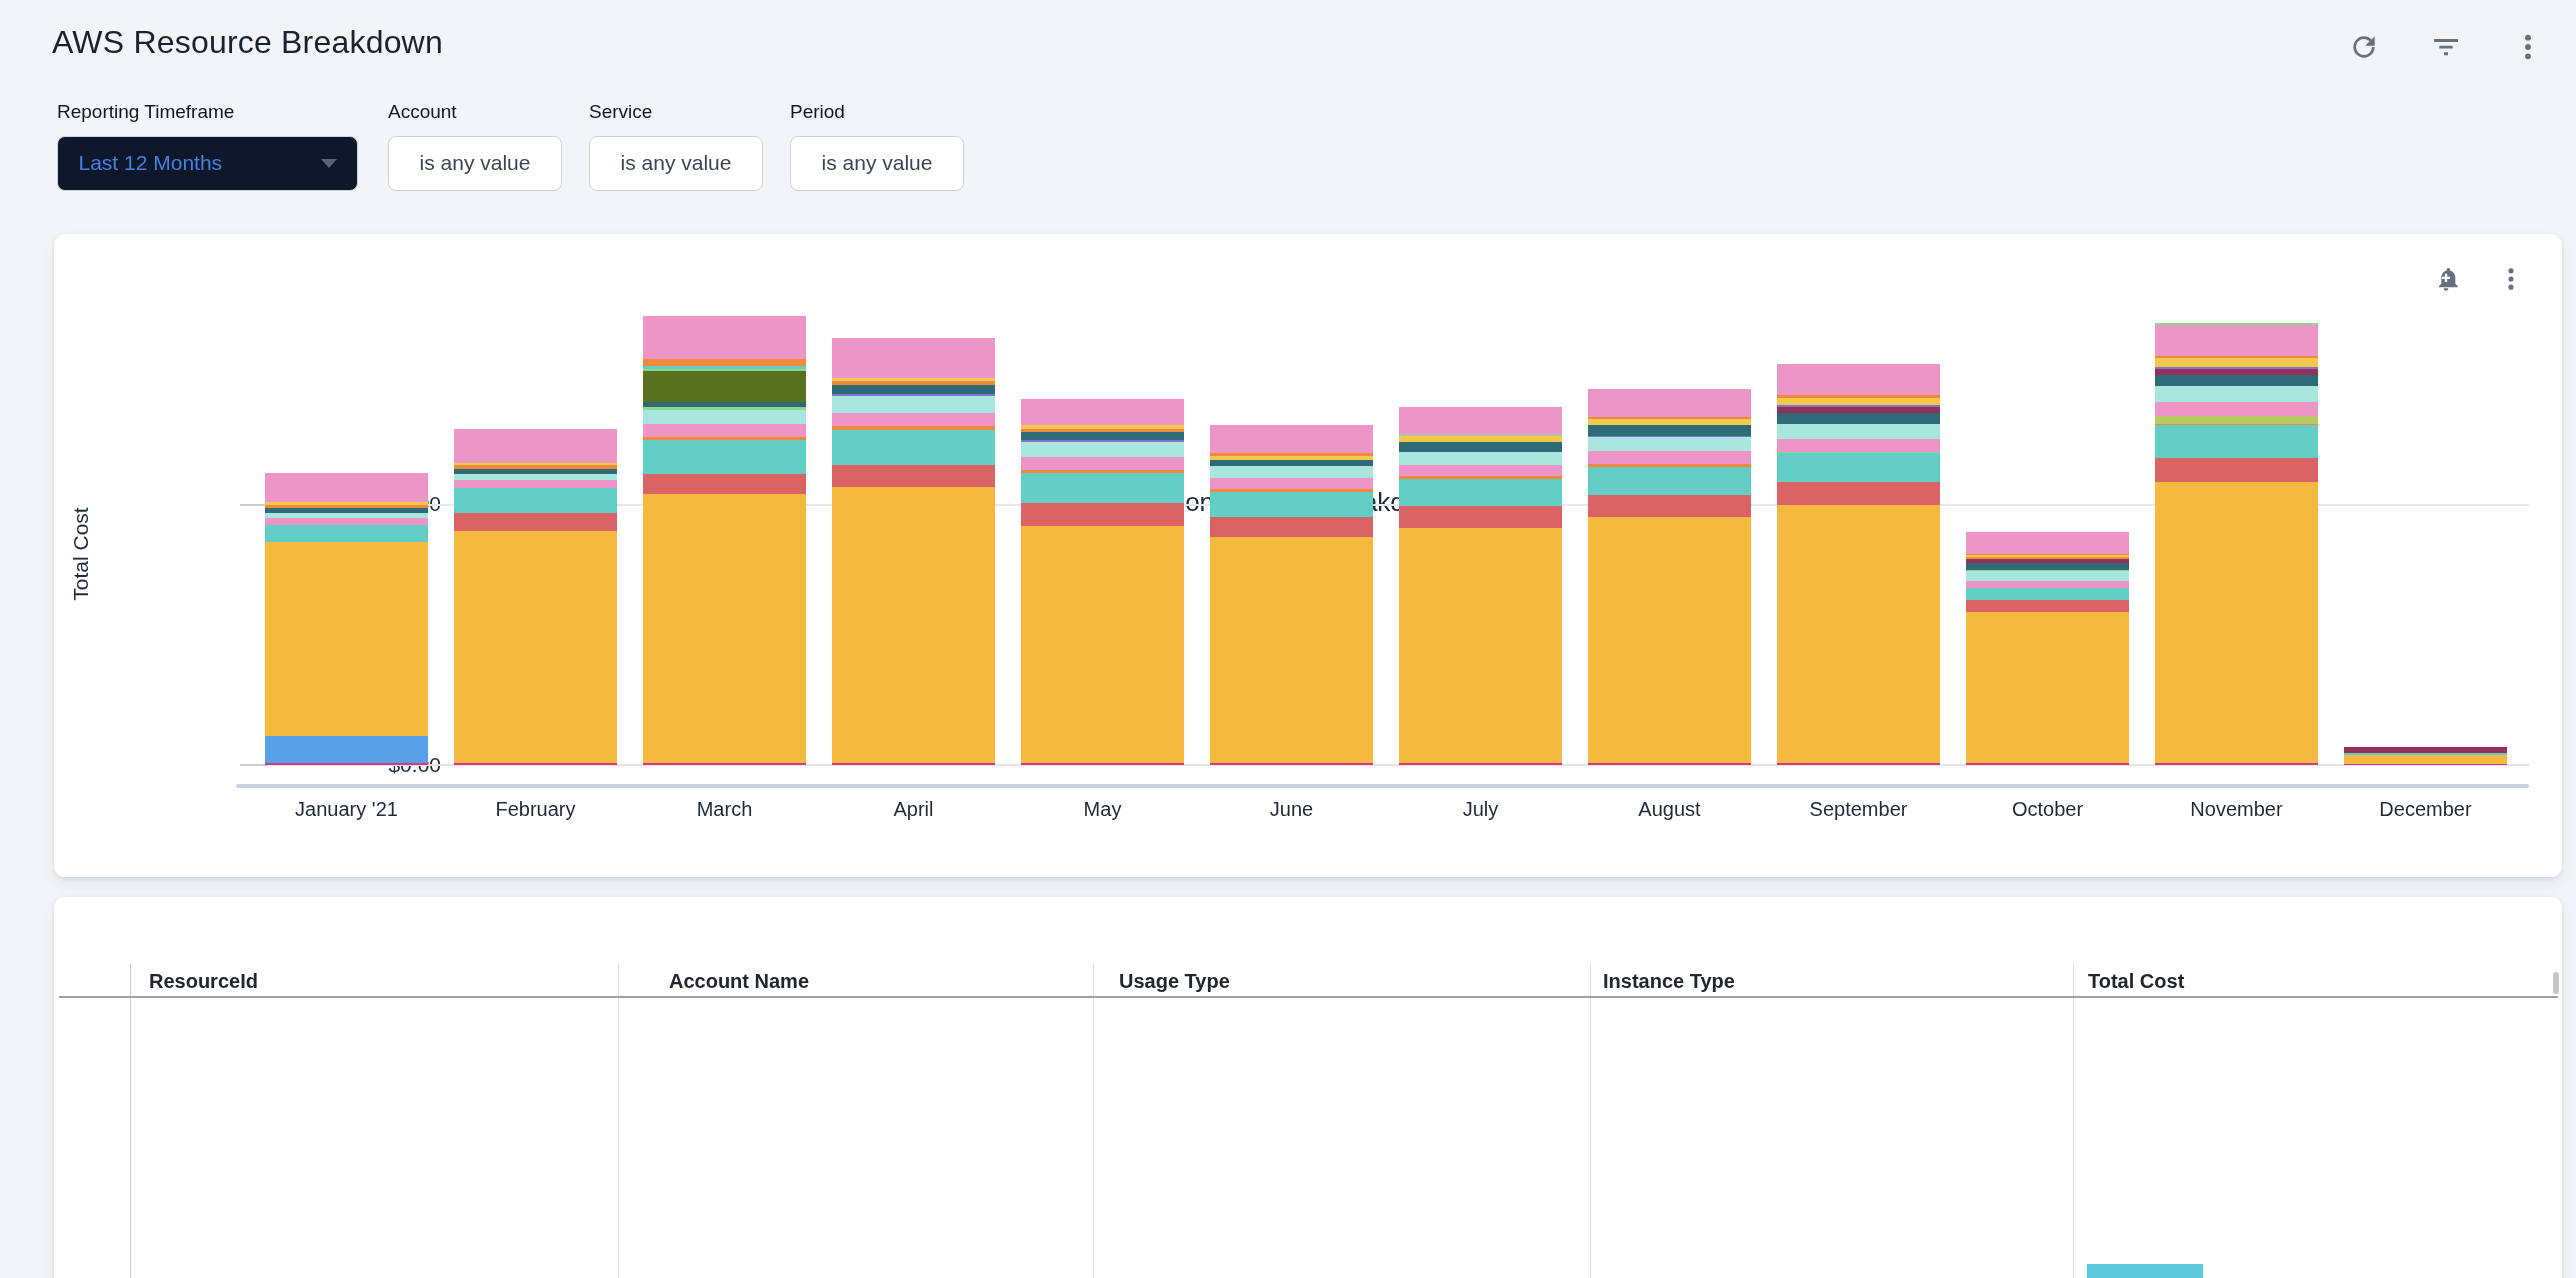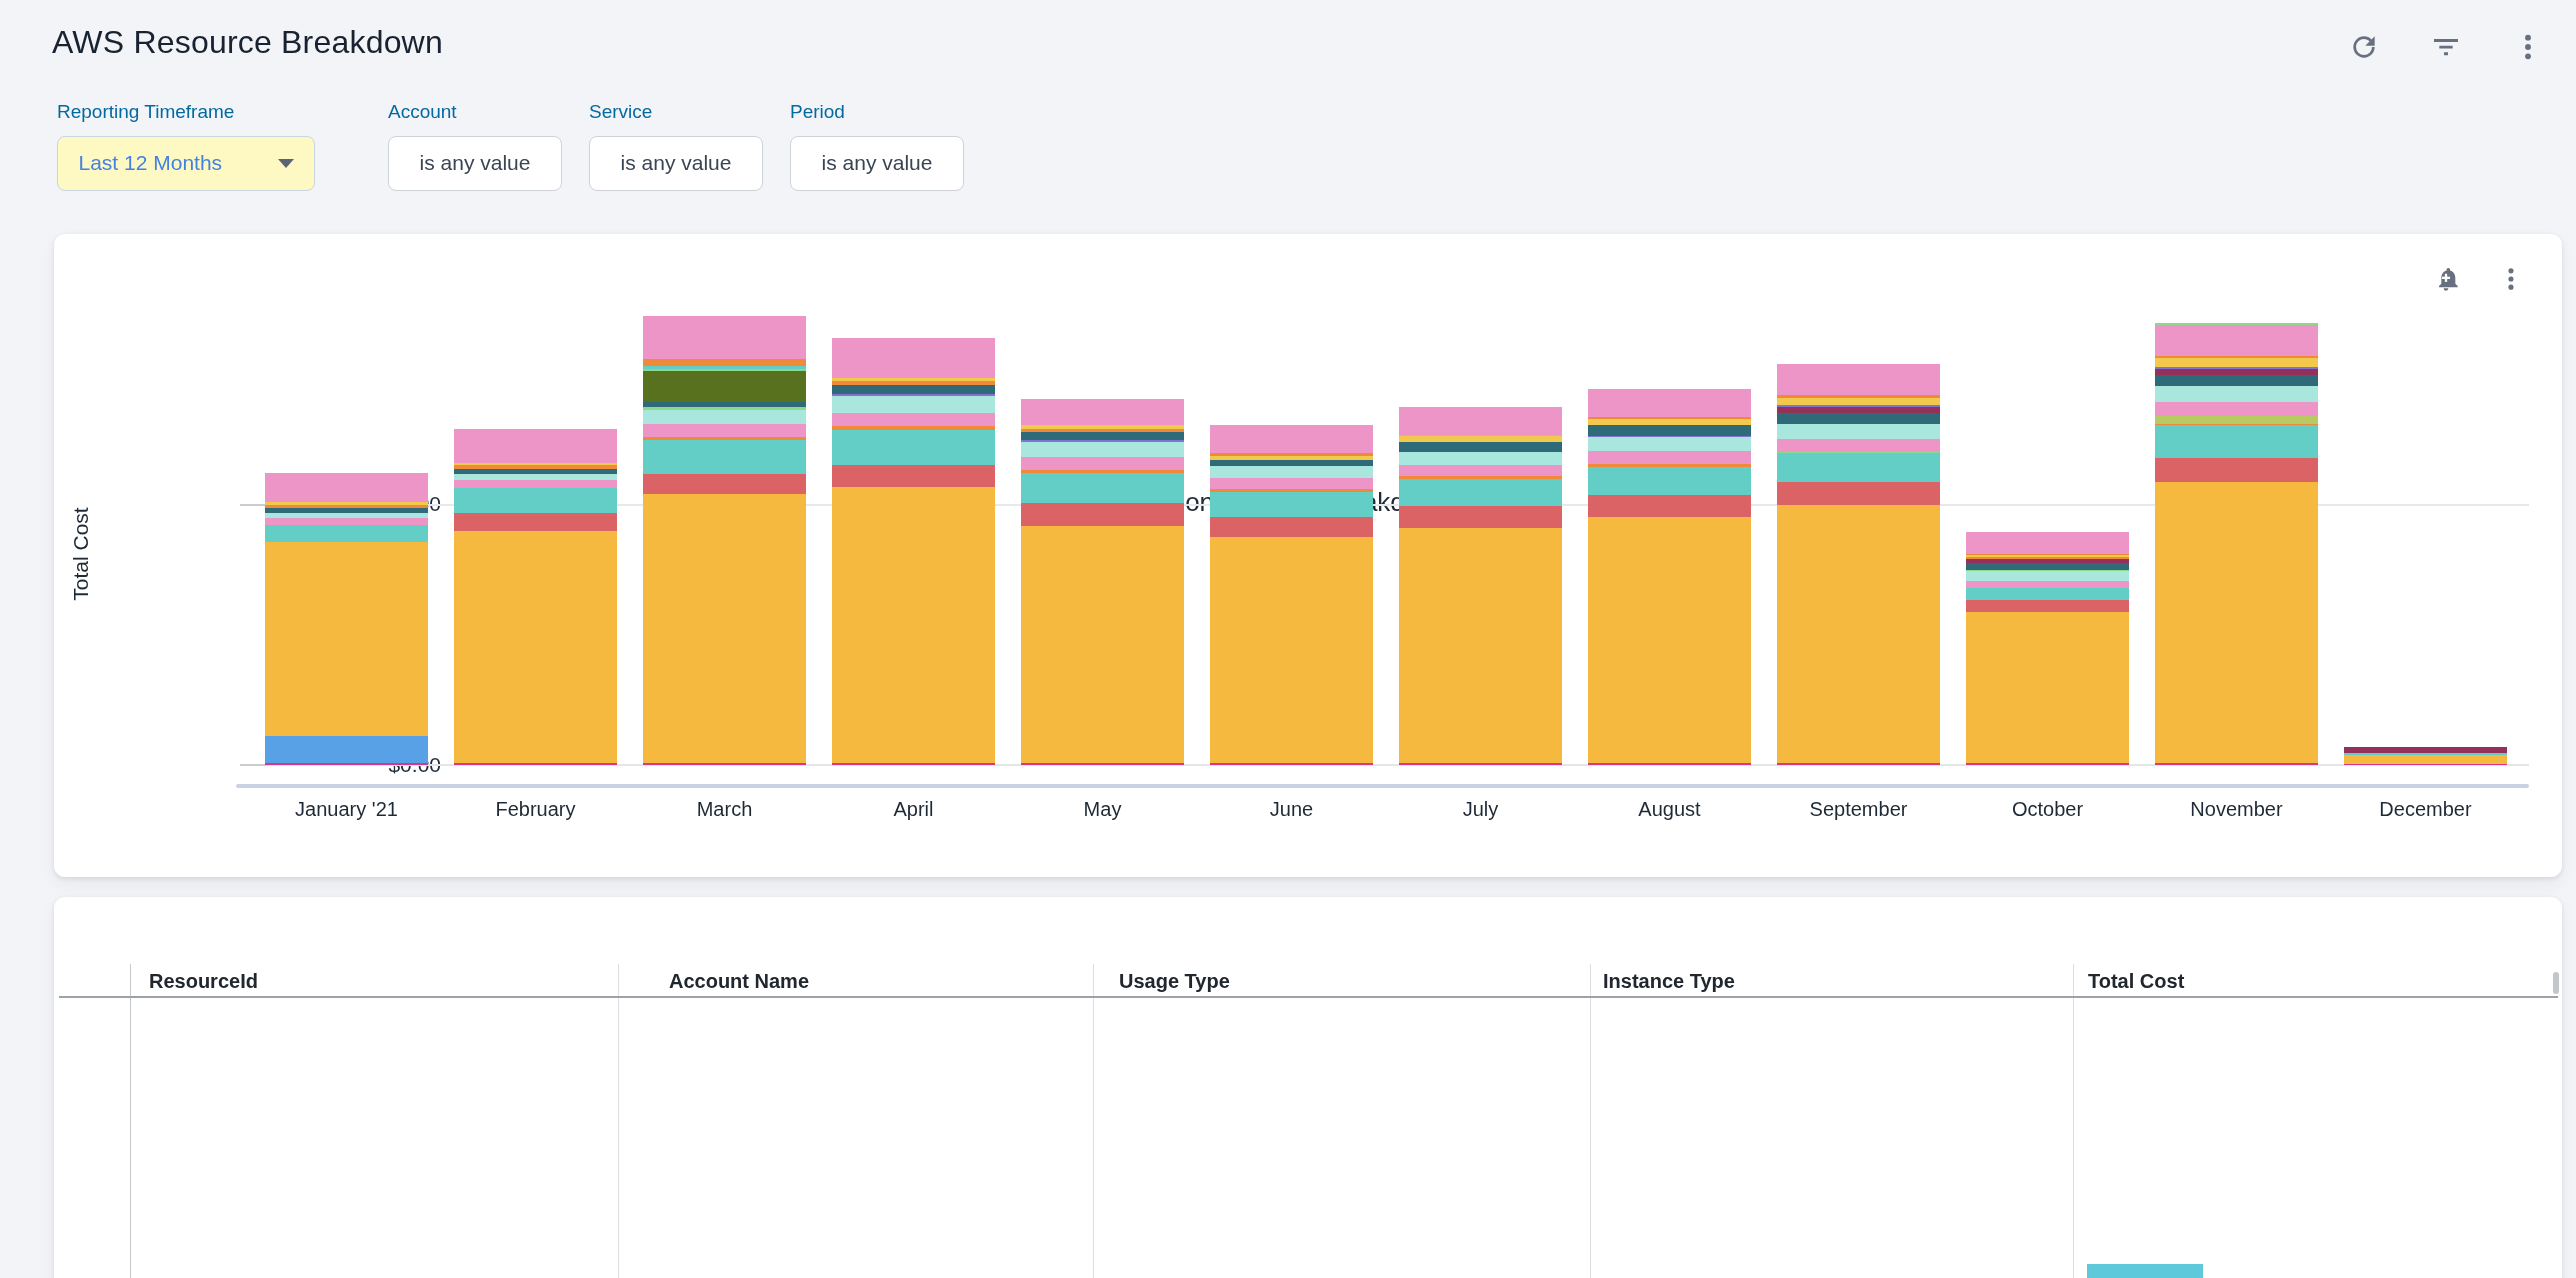--- a/index.html
+++ b/index.html
@@ -3,23 +3,23 @@
 <meta charset="utf-8">
 <style>
   html,body{margin:0;padding:0;background:#EFF1F5;font-family:"Liberation Sans", sans-serif;}
   .page{position:relative;width:2576px;height:1279px;background:#F3F4F7;overflow:hidden;}
   .page-title{position:absolute;left:52px;top:24px;font-size:32px;font-weight:500;color:#182230;letter-spacing:0.2px;}
   .top-icons{position:absolute;top:30px;right:32px;display:flex;gap:49px;align-items:center;}
   .icon-btn{width:33px;height:33px;cursor:pointer;display:flex;align-items:center;justify-content:center;}
   .icon-btn svg{width:32px;height:32px;fill:#67707E;}
   
   .filter{position:absolute;top:101px;}
-  .filter-label{font-size:19px;color:#0369a1;margin-bottom:12.6px;}
+  .filter-label{font-size:19px;color:#0f172a;margin-bottom:12.6px;}
   .filter-box{height:55px;border-radius:8px;display:flex;align-items:center;box-sizing:border-box;font-size:21px;}
-  .filter-box.dropdown{width:258px;background:#fef9c3;border:0.8px solid #C9D4E2;color:#4481E3;padding:0 20.5px;justify-content:space-between;cursor:pointer;}
+  .filter-box.dropdown{width:301px;background:#0f172a;border:0.8px solid #C9D4E2;color:#4481E3;padding:0 20.5px;justify-content:space-between;cursor:pointer;}
   .caret{width:0;height:0;border-left:8px solid transparent;border-right:8px solid transparent;border-top:9.5px solid #5A6472;}
   .filter-box.anyvalue{width:174px;background:#FFFFFF;border:1.6px solid #CDD1D8;color:#3A4553;justify-content:center;cursor:pointer;}
   
   .card{position:absolute;background:#FFFFFF;border-radius:11px;box-shadow:0 1.6px 4px rgba(24,39,58,.10),0 8px 17.4px rgba(24,39,58,.05);}
   #chart-card{left:54px;top:234px;width:2508px;height:643px;}
   #table-card{left:54px;top:897px;width:2508px;height:418px;}
   .card-title{position:absolute;left:0;width:100%;text-align:center;font-size:26px;color:#1F2A37;}
   .card-icons{position:absolute;top:28px;right:35px;display:flex;gap:32px;}
   .card-icons .icon-btn svg{width:28px;height:28px;}
   

